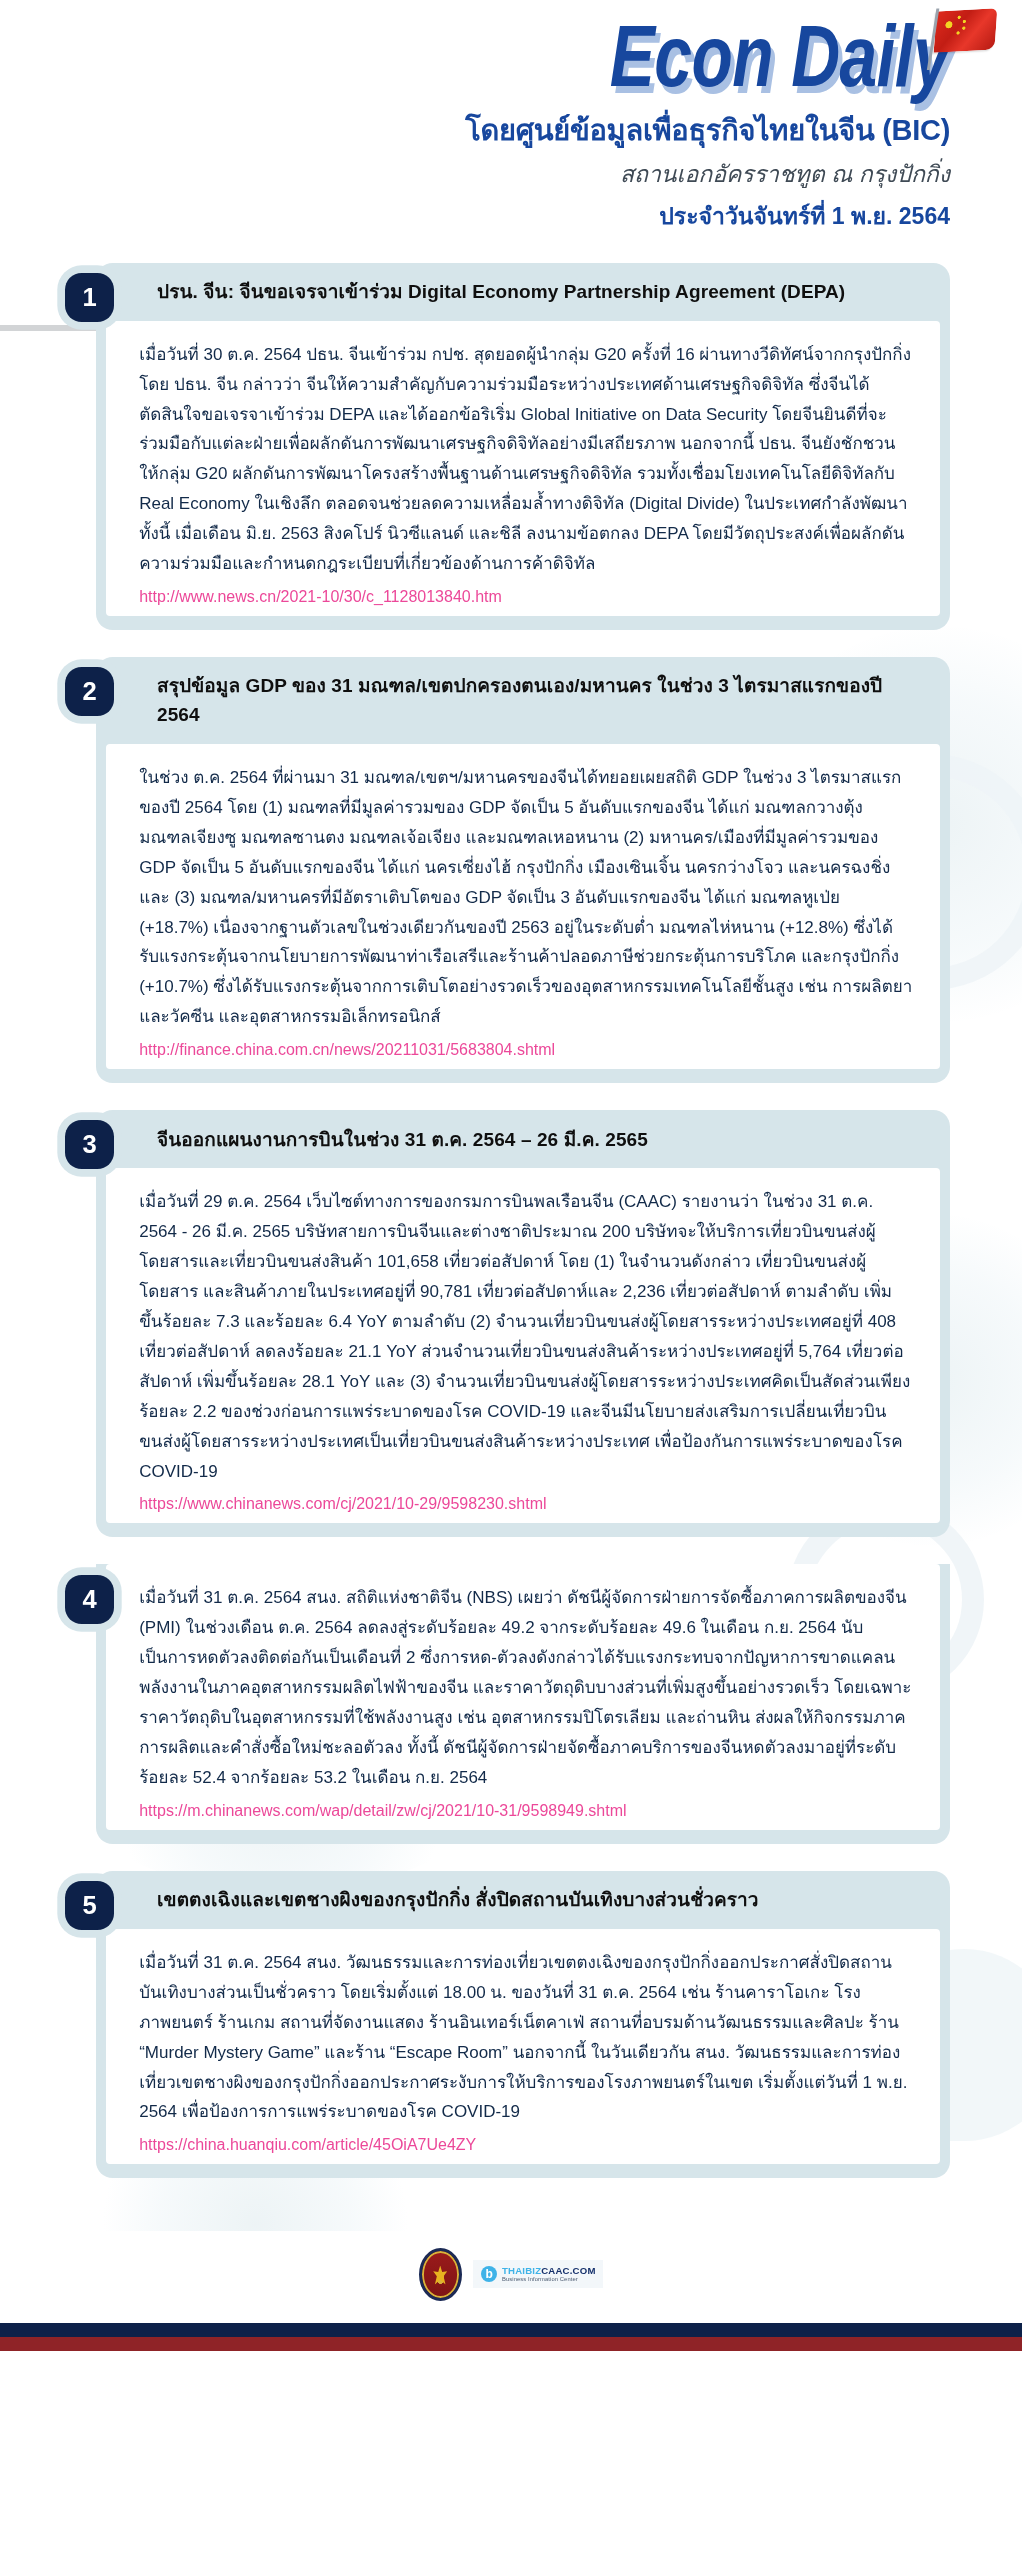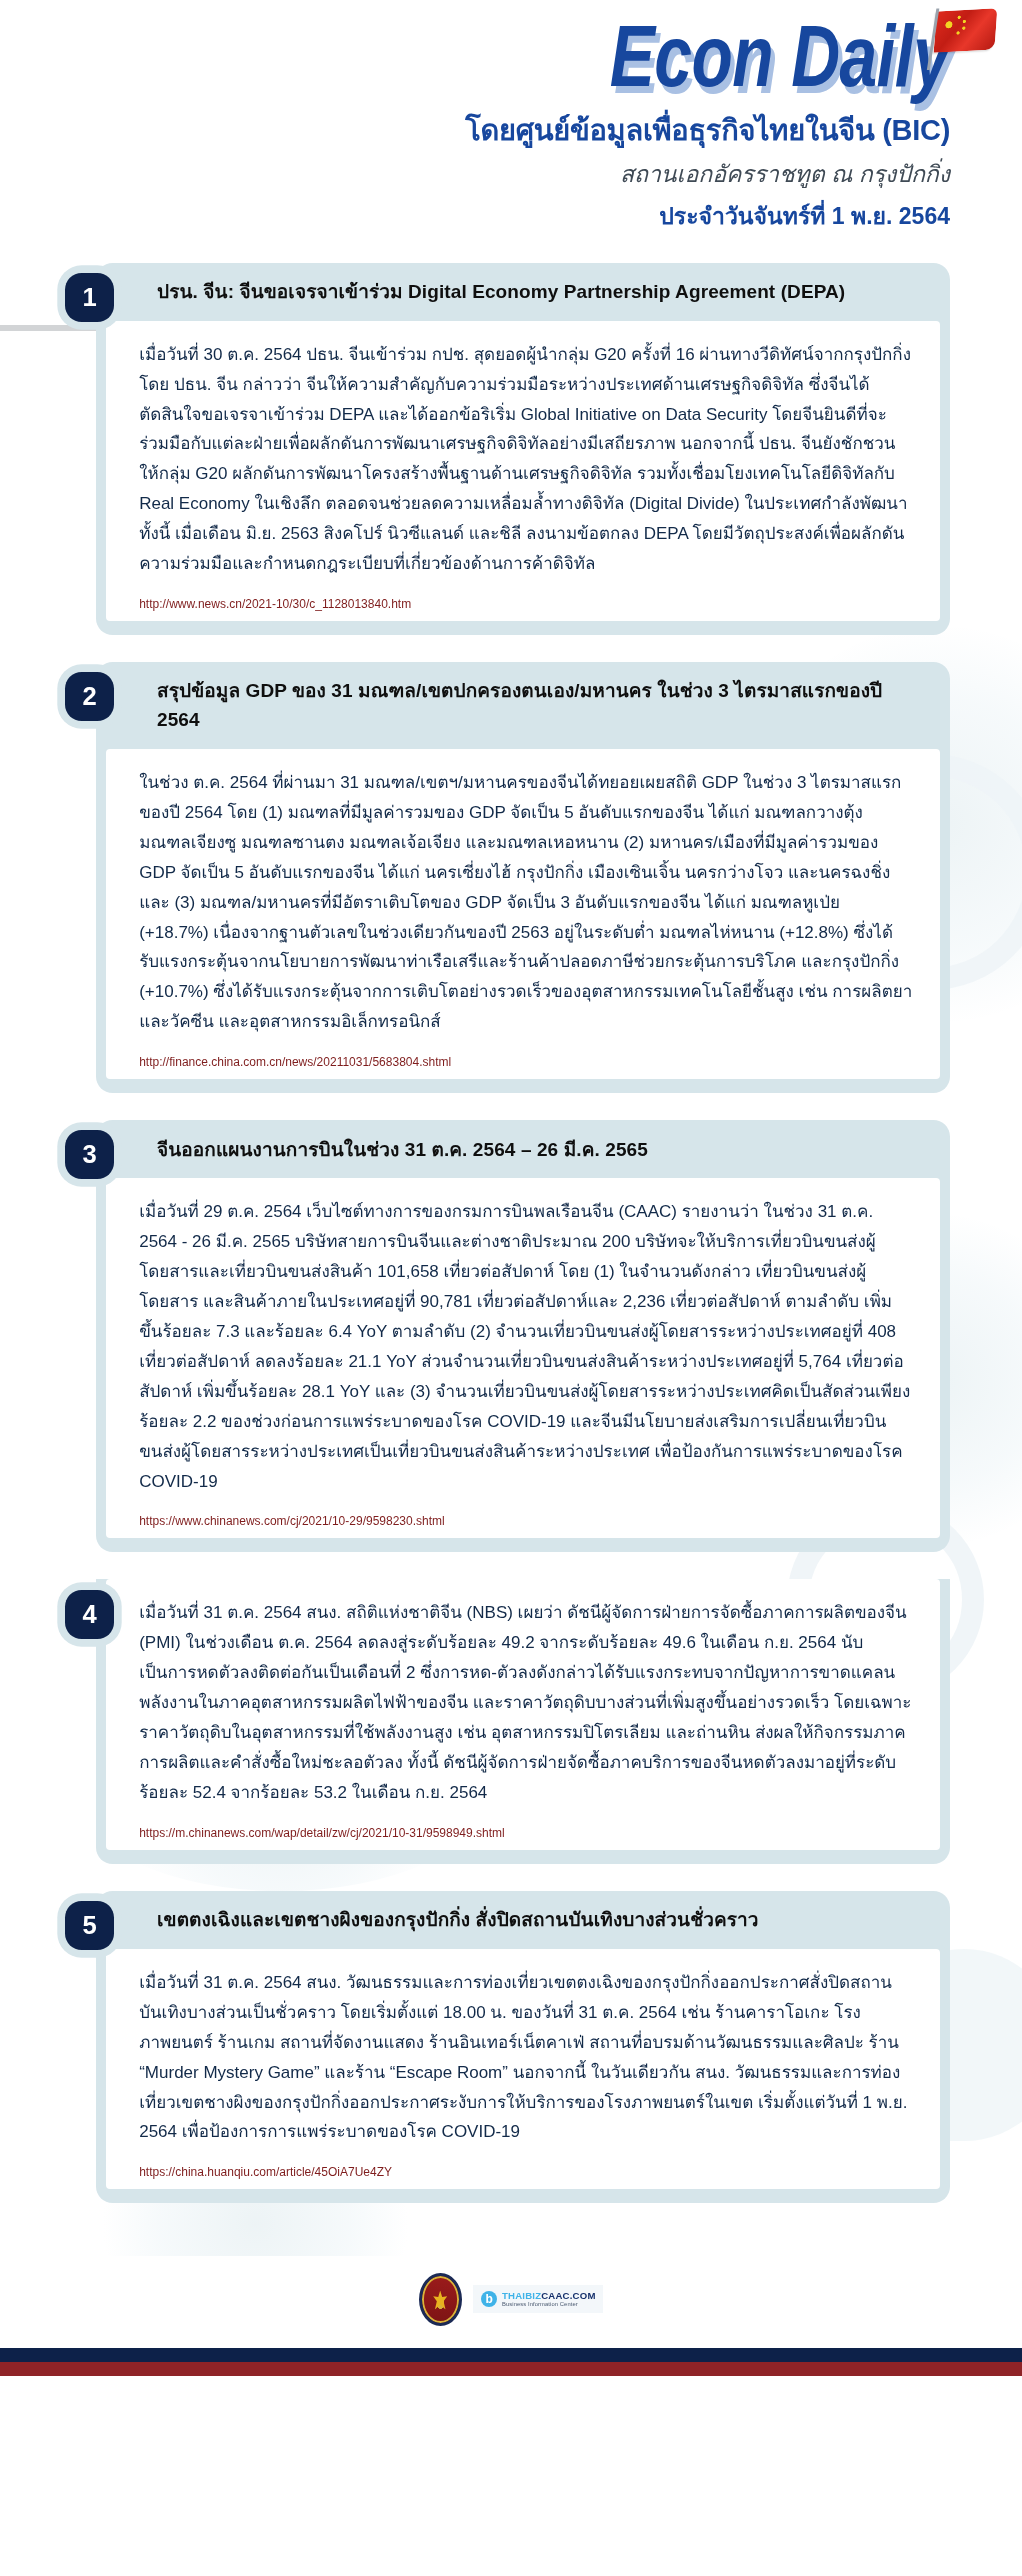--- a/index.html
+++ b/index.html
@@ -162,23 +162,23 @@
     margin: 0 10.2px;
     padding: 19px 27px 10px 33px;
   }
   .card-text {
     font-size: 17px;
     line-height: 1.76;
     color: #122a49;
     text-align: left;
   }
   .card-url {
-    margin-top: 18px;
-    font-size: 12px;
-    color: #7f1d1d;
+    margin-top: 9px;
+    font-size: 16px;
+    color: #ec4899;
     word-break: break-all;
   }
 
   
   .footer-logos {
     display: flex;
     align-items: center;
     justify-content: center;
     gap: 11.5px;
     padding: 16.6px 0 22px 0;

